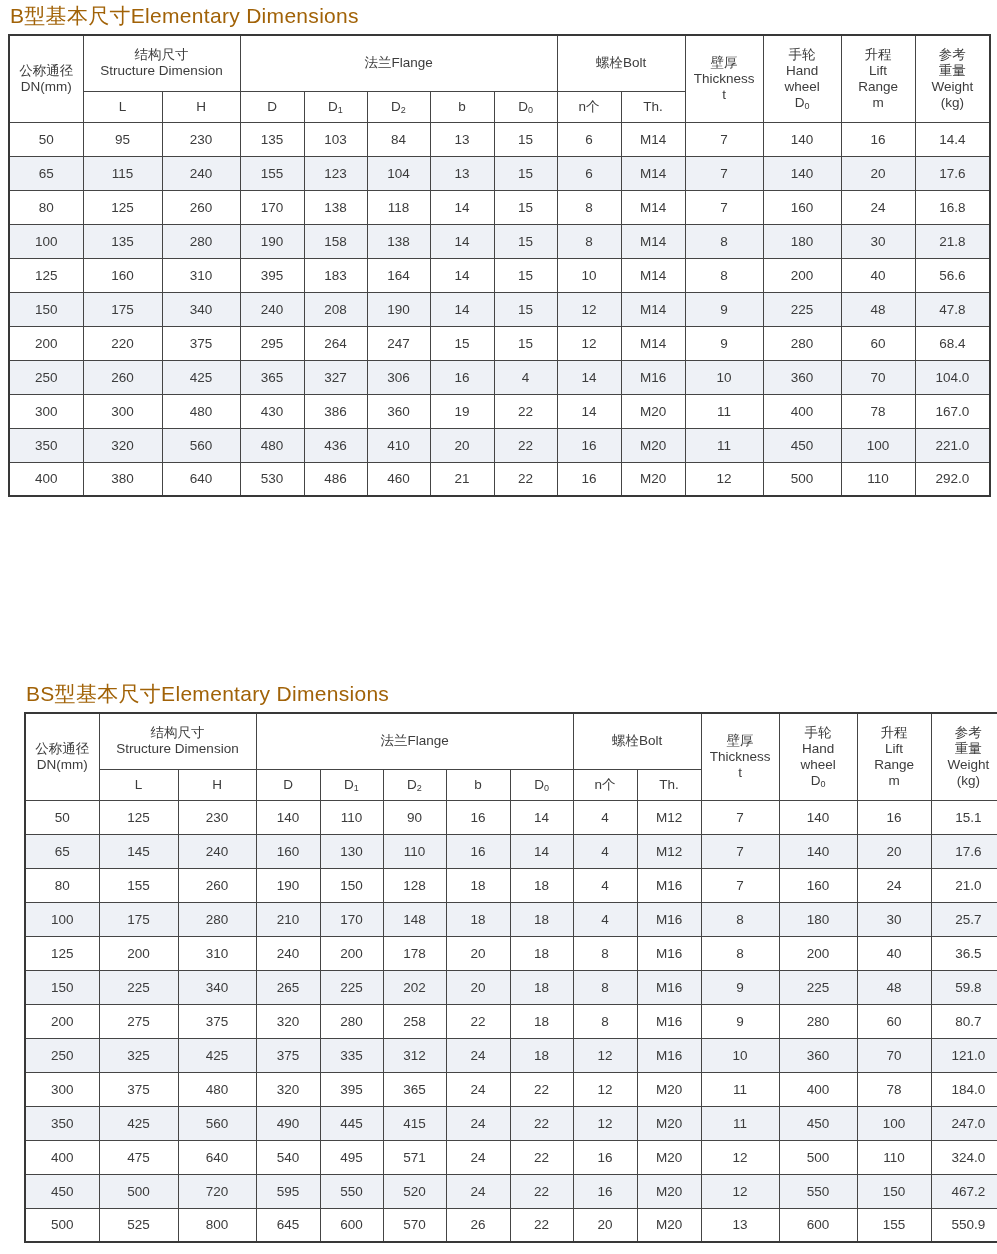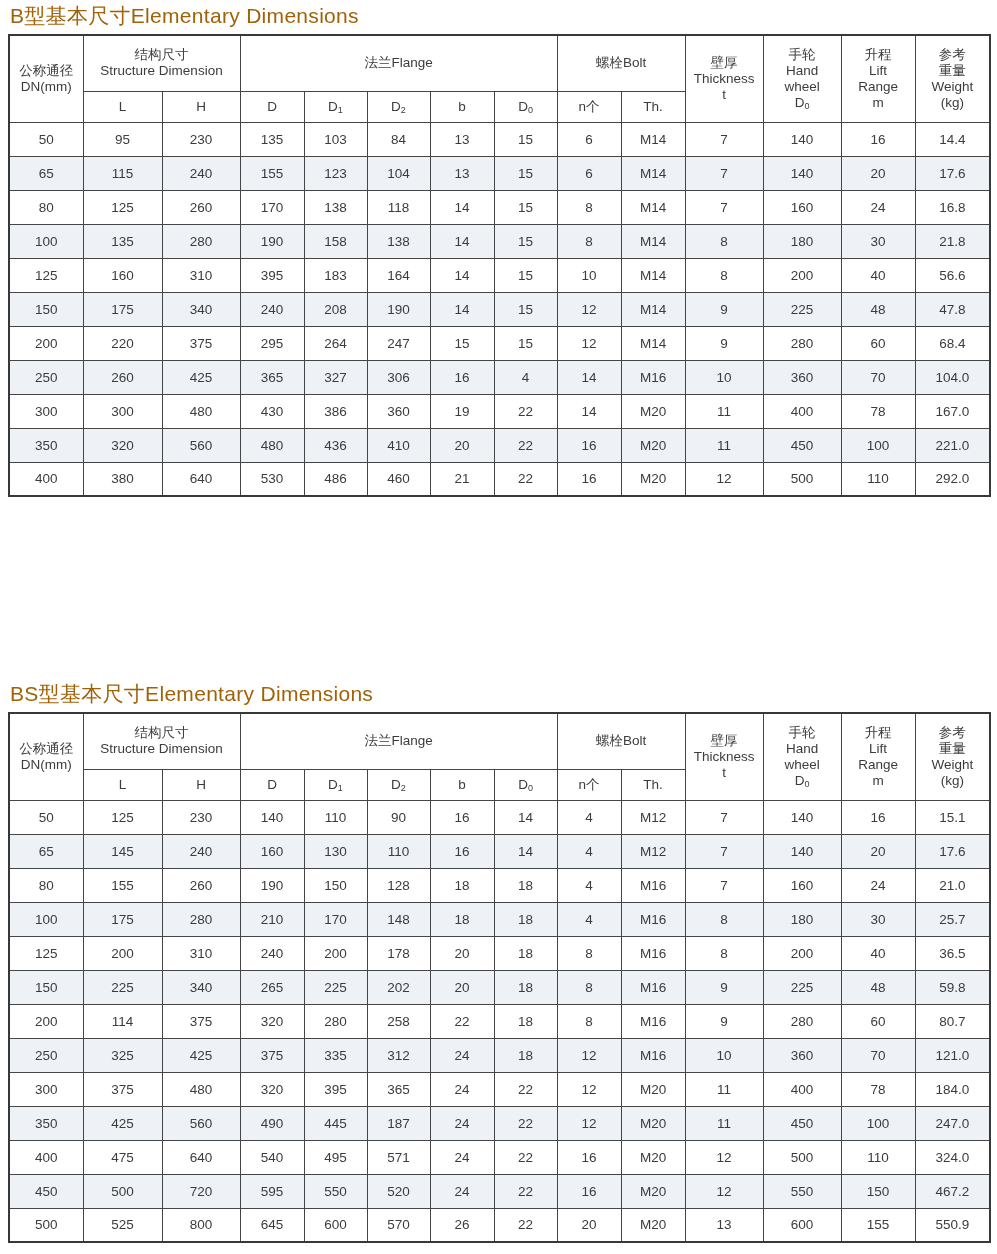--- a/index.html
+++ b/index.html
@@ -9,21 +9,21 @@
     font-family:"Liberation Sans","DejaVu Sans",sans-serif;
     color:#3c3c3c;
     -webkit-font-smoothing:antialiased;
   }
   .sheet { padding:5px 8px 6px 8px; }
   .table-title {
     font-size:21px; font-weight:400; color:#a16207;
     letter-spacing:0.3px;
     margin:0 0 7px 2px; line-height:22px;
   }
-  .section-2 { margin-top:186px; }
+  .section-2 { margin-top:186px;margin-left:16px; }
   table.dim {
     border-collapse:collapse; table-layout:fixed;
     width:981px;
     border:2px solid #383838;
     background:#ffffff;
   }
   table.dim th, table.dim td {
     border:1px solid #454545;
     text-align:center; vertical-align:middle;
     font-weight:400;
@@ -452,21 +452,21 @@
             <td>18</td>
             <td>8</td>
             <td>M16</td>
             <td>9</td>
             <td>225</td>
             <td>48</td>
             <td>59.8</td>
           </tr>
           <tr class="">
             <td>200</td>
-            <td>114</td>
+            <td>275</td>
             <td>375</td>
             <td>320</td>
             <td>280</td>
             <td>258</td>
             <td>22</td>
             <td>18</td>
             <td>8</td>
             <td>M16</td>
             <td>9</td>
             <td>280</td>
@@ -504,21 +504,21 @@
             <td>400</td>
             <td>78</td>
             <td>184.0</td>
           </tr>
           <tr class="alt">
             <td>350</td>
             <td>425</td>
             <td>560</td>
             <td>490</td>
             <td>445</td>
-            <td>187</td>
+            <td>415</td>
             <td>24</td>
             <td>22</td>
             <td>12</td>
             <td>M20</td>
             <td>11</td>
             <td>450</td>
             <td>100</td>
             <td>247.0</td>
           </tr>
           <tr class="">

